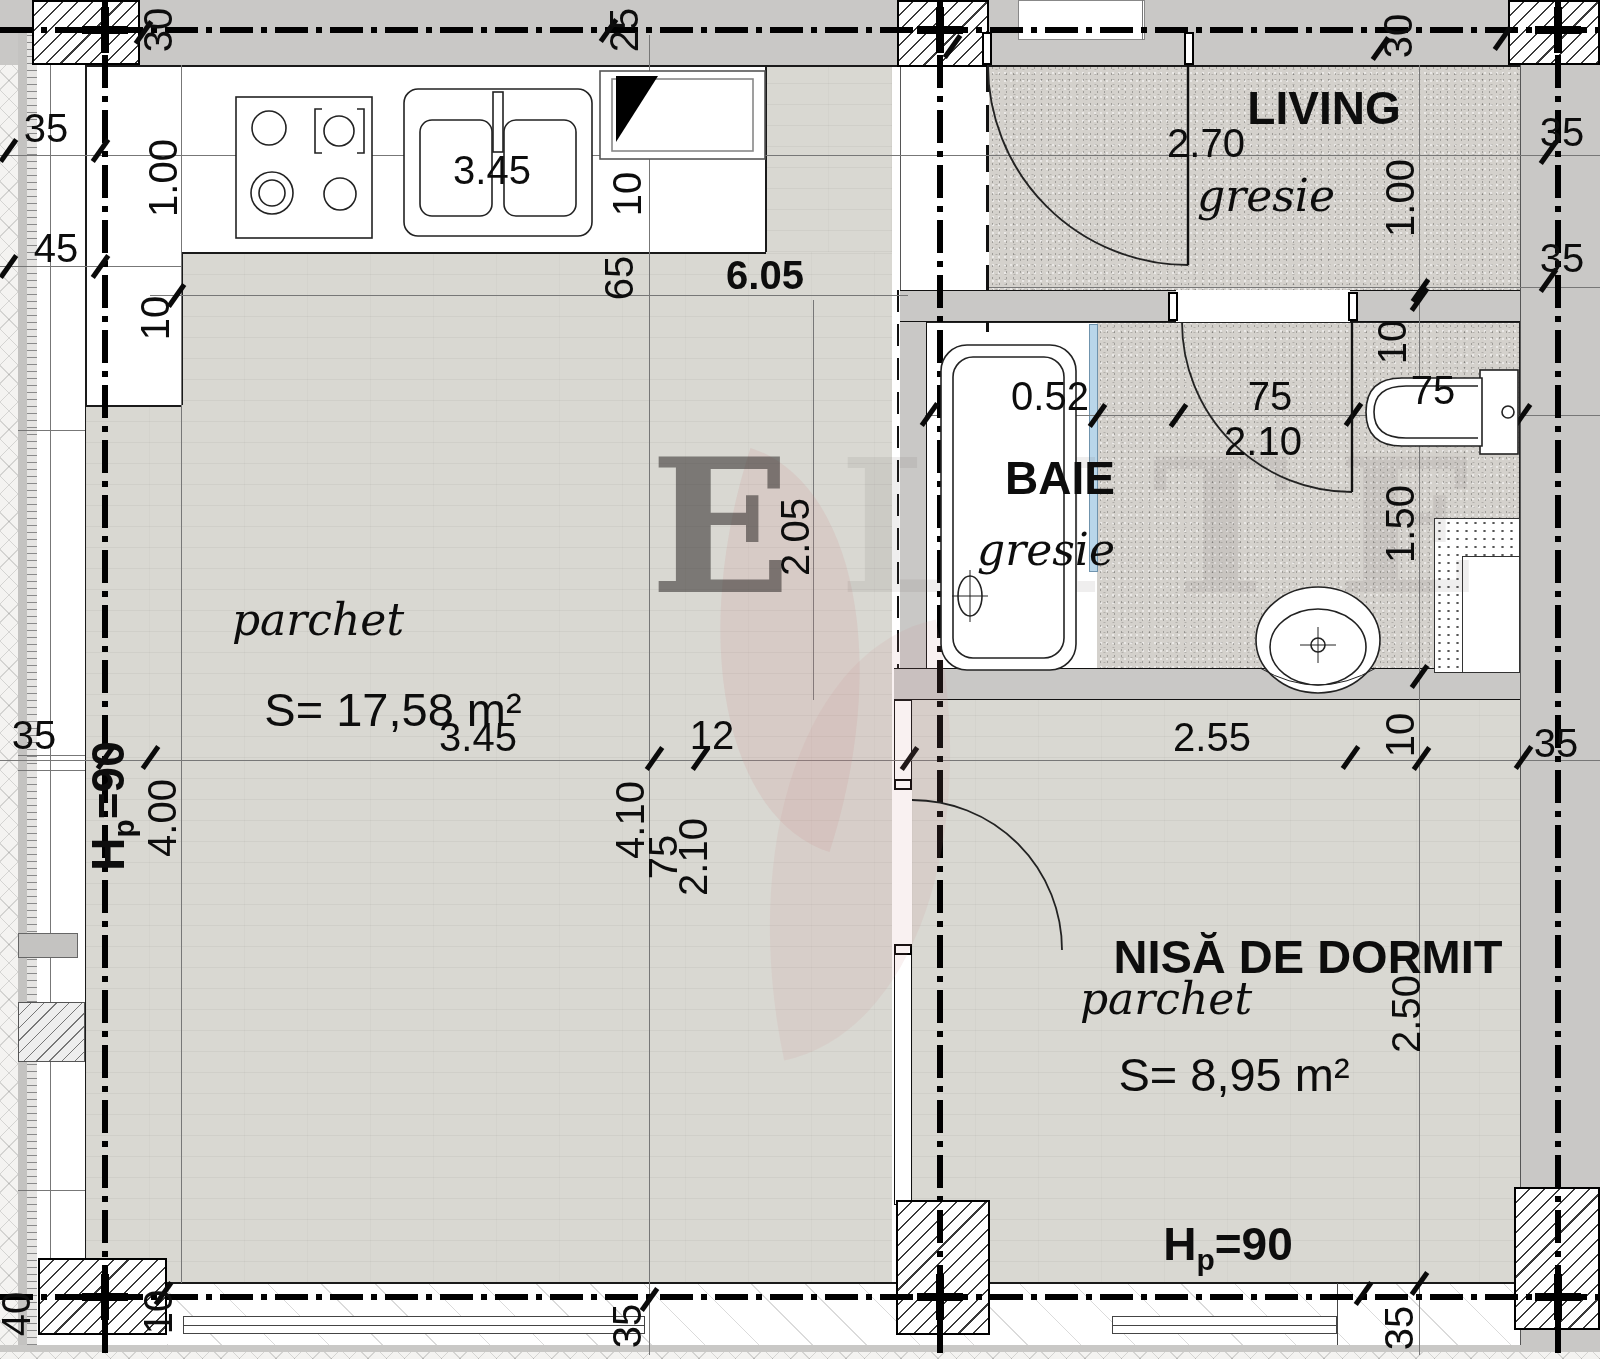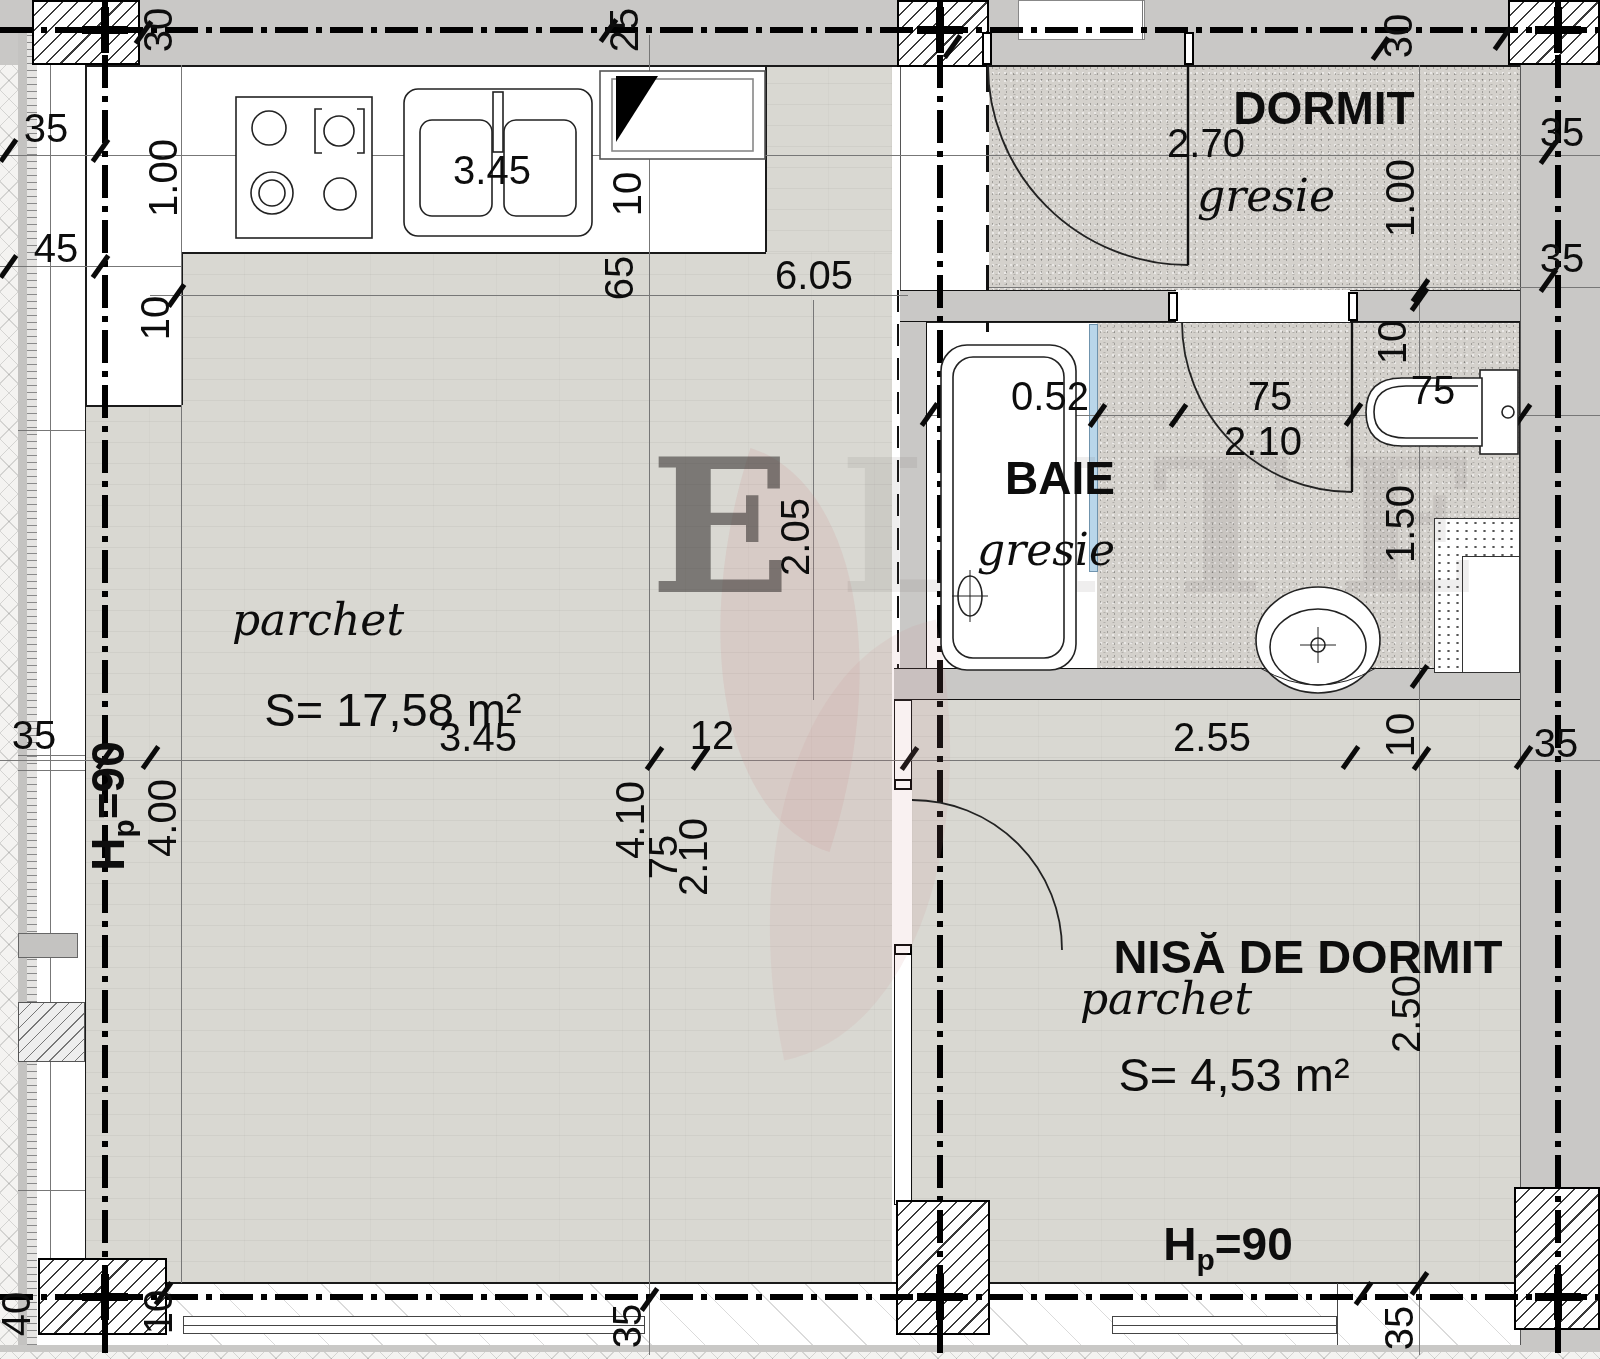--- a/index.html
+++ b/index.html
@@ -247,24 +247,24 @@
   <div class="lbl rot" style="left:624px;top:30px;">25</div>
   <div class="lbl rot" style="left:1398px;top:36px;">30</div>
 
   <div class="lbl" style="left:46px;top:128px;">35</div>
   <div class="lbl" style="left:56px;top:248px;">45</div>
   <div class="lbl rot" style="left:163px;top:178px;">1.00</div>
   <div class="lbl rot" style="left:155px;top:318px;">10</div>
 
   <div class="lbl rot" style="left:627px;top:194px;">10</div>
   <div class="lbl rot" style="left:619px;top:278px;">65</div>
-  <div class="lbl" style="left:814px;top:275px;">6.05</div>
+  <div class="lbl" style="left:765px;top:275px;font-weight:bold;">6.05</div>
   <div class="lbl" style="left:492px;top:170px;">3.45</div>
 
-  <div class="lbl b t44" style="left:1324px;top:108px;">DORMIT</div>
+  <div class="lbl b t44" style="left:1324px;top:108px;">LIVING</div>
   <div class="lbl" style="left:1206px;top:143px;">2.70</div>
   <div class="lbl script" style="left:1266px;top:196px;">gresie</div>
 
   <div class="lbl" style="left:1562px;top:132px;">35</div>
   <div class="lbl" style="left:1562px;top:258px;">35</div>
   <div class="lbl rot" style="left:1400px;top:198px;">1.00</div>
 
   <div class="lbl" style="left:1050px;top:396px;">0.52</div>
   <div class="lbl b t44" style="left:1060px;top:478px;">BAIE</div>
   <div class="lbl script" style="left:1046px;top:550px;">gresie</div>
@@ -286,21 +286,21 @@
   <div class="lbl" style="left:1556px;top:743px;">35</div>
 
   <div class="lbl rot b t44" style="left:112px;top:806px;"><span>H</span><sub>p</sub><span>=90</span></div>
   <div class="lbl rot" style="left:162px;top:818px;">4.00</div>
   <div class="lbl rot" style="left:630px;top:820px;">4.10</div>
   <div class="lbl rot" style="left:663px;top:857px;">75</div>
   <div class="lbl rot" style="left:693px;top:857px;">2.10</div>
 
   <div class="lbl b t46" style="left:1308px;top:956px;">NISĂ DE DORMIT</div>
   <div class="lbl script" style="left:1166px;top:999px;">parchet</div>
-  <div class="lbl t46" style="left:1234px;top:1074px;">S= 4,53 m²</div>
+  <div class="lbl t46" style="left:1234px;top:1074px;">S= 8,95 m²</div>
   <div class="lbl rot" style="left:1406px;top:1014px;">2.50</div>
   <div class="lbl b t44" style="left:1228px;top:1248px;"><span>H</span><sub>p</sub><span>=90</span></div>
 
   <div class="lbl rot" style="left:16px;top:1314px;">40</div>
   <div class="lbl rot" style="left:158px;top:1312px;">10</div>
   <div class="lbl rot" style="left:627px;top:1326px;">35</div>
   <div class="lbl rot" style="left:1399px;top:1328px;">35</div>
 
 </div>
 

